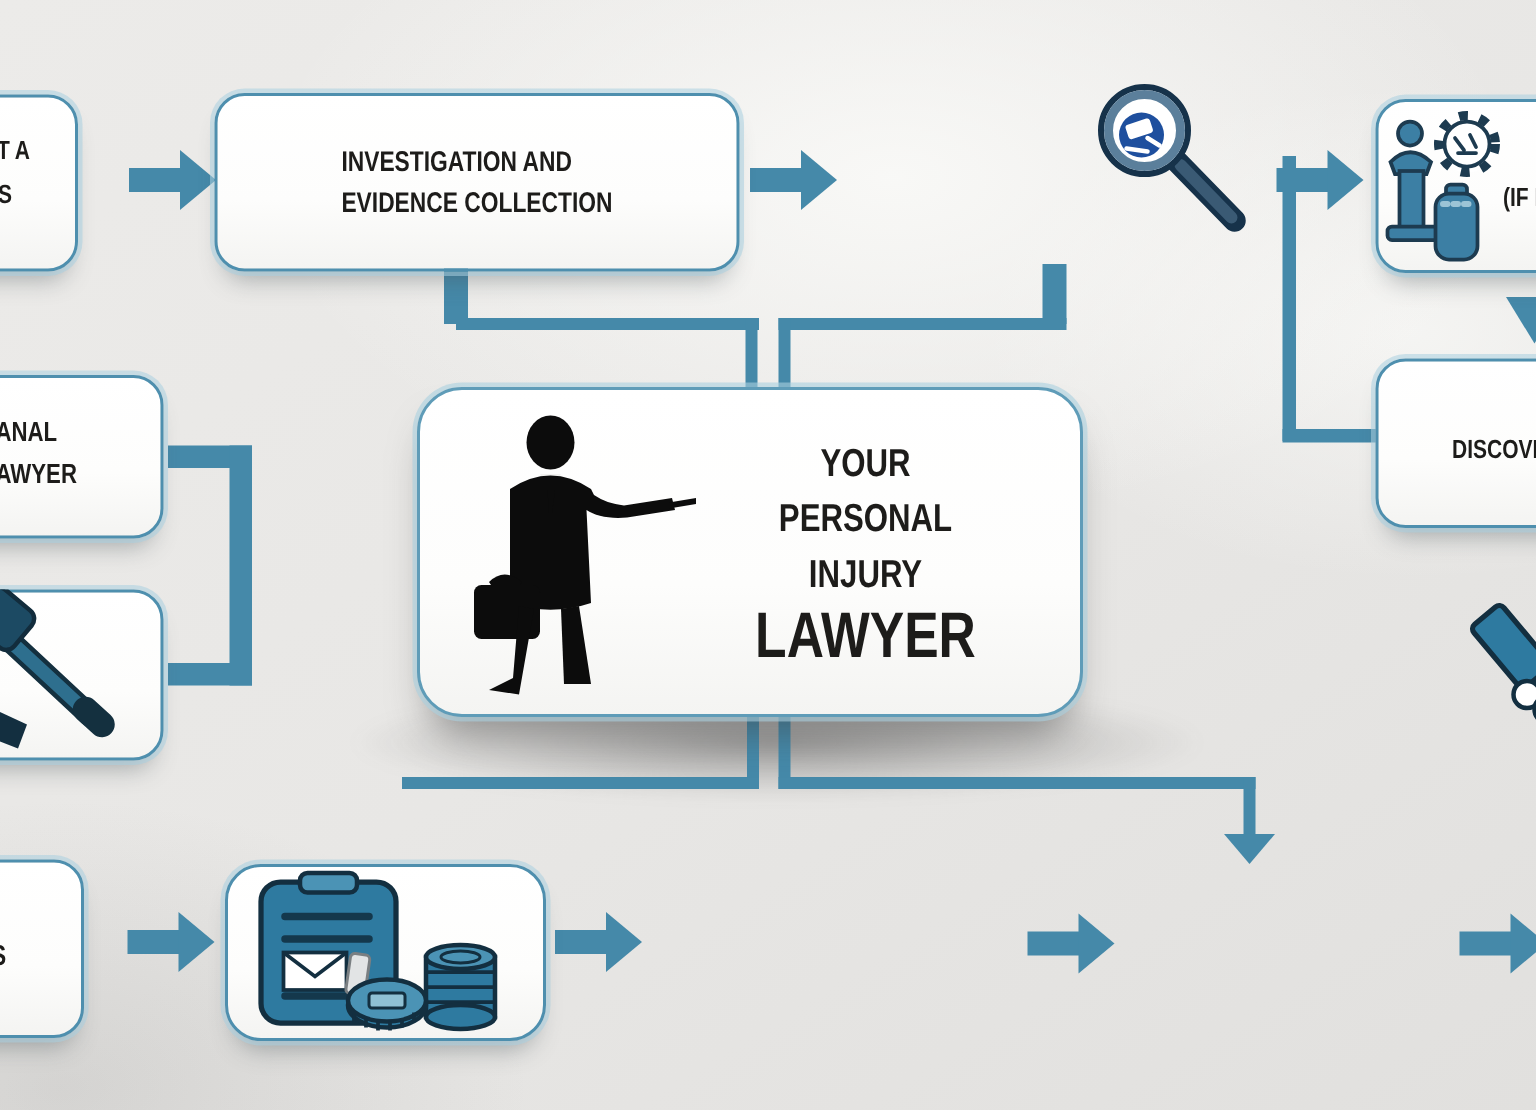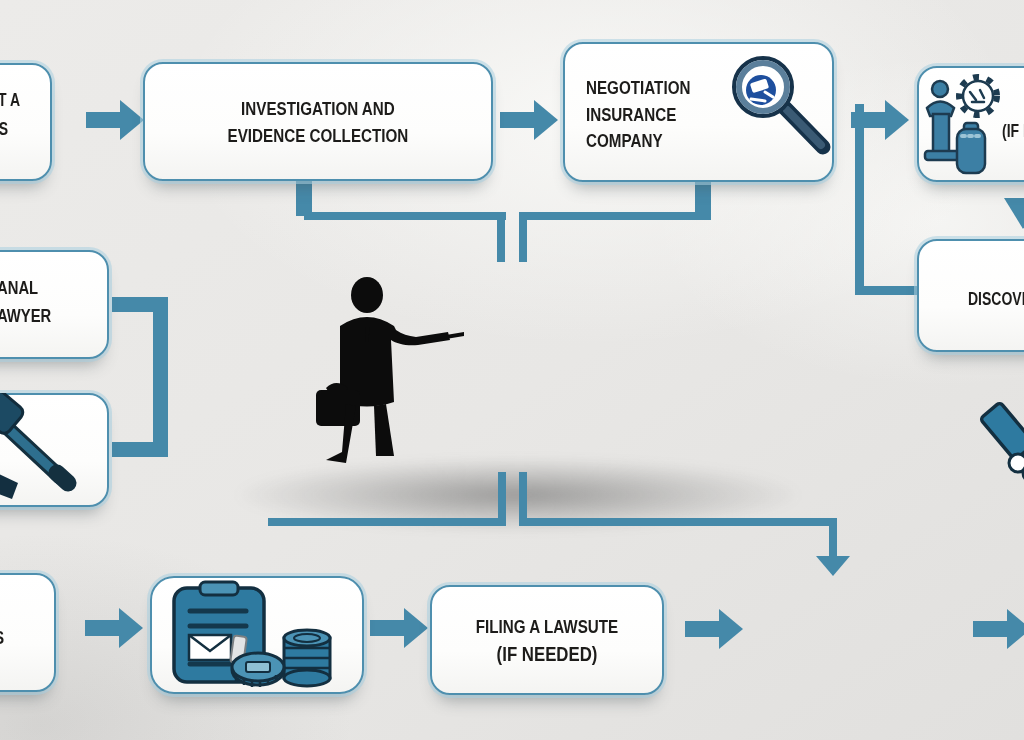--- a/index.html
+++ b/index.html
@@ -89,34 +89,27 @@
       <div class="shaft"></div>
       <div class="head"></div>
     </div>
   <div class="arr" style="left:973px;top:609px">
       <div class="shaft"></div>
       <div class="head"></div>
     </div>
 
   <div class="box" style="left:-140px;top:63px;width:188px;height:114px"></div>
 
-  <div class="box" style="left:143px;top:62px;width:346px;height:115px;display:flex;align-items:center;justify-content:center;text-align:center">
+  <div class="box" style="left:143px;top:62px;width:346px;height:115px;display:flex;align-items:center;justify-content:center;">
     <div class="txt" style="font-size:19px;line-height:27px">
       <span class="cond">INVESTIGATION AND</span>
       <span class="cond">EVIDENCE COLLECTION</span>
     </div>
   </div>
 
-  <div class="box" style="left:563px;top:42px;width:267px;height:136px">
-    <div class="txt" style="position:absolute;left:21px;top:31px;font-size:19px;line-height:26.5px">
-      <span class="cond-l">NEGOTIATION</span>
-      <span class="cond-l">INSURANCE</span>
-      <span class="cond-l">COMPANY</span>
-    </div>
-  </div>
 
   <div class="box" style="left:917px;top:66px;width:250px;height:112px"></div>
   <div class="frag" style="left:1002px;top:121px;font-size:17.5px">
     <span class="cond-l">(IF NEEDED)</span>
   </div>
 
   <div class="box" style="left:917px;top:239px;width:250px;height:109px"></div>
   <div class="frag" style="left:968px;top:289px;font-size:17.5px">
     <span class="cond-l">DISCOVERY</span>
   </div>
@@ -132,28 +125,30 @@
   <div class="box" style="left:-140px;top:393px;width:245px;height:110px"></div>
 
   <div class="box" style="left:-140px;top:573px;width:192px;height:115px"></div>
 
   <div class="frag" style="left:-6px;top:627px;font-size:19px">
     <span class="cond-l">S</span>
   </div>
 
   <div class="box" style="left:150px;top:576px;width:210px;height:114px;border-radius:24px"></div>
 
-  <div class="box" style="left:430px;top:585px;width:230px;height:106px;display:flex;align-items:center;justify-content:center;text-align:center">
-    <div class="txt" style="font-size:19px;line-height:27px">
-      <span class="cond">FILING A LAWSUTE</span>
-      <span class="cond" style="font-size:21px">(IF NEEDED)</span>
-    </div>
-  </div>
-
-
+
+
+  <div class="box" style="left:278px;top:258px;width:440px;height:216px;border-radius:30px;border-color:#5f9cb8;box-shadow:0 0 0 3px rgba(170,208,224,.6),0 18px 26px -9px rgba(60,60,60,.5)">
+    <div class="txt" style="position:absolute;left:182px;top:30px;width:230px;text-align:center;font-size:26px;line-height:37px">
+      <span class="cond">YOUR</span>
+      <span class="cond">PERSONAL</span>
+      <span class="cond">INJURY</span>
+      <span class="cond" style="font-size:43px;line-height:46px">LAWYER</span>
+    </div>
+  </div>
 
   <svg class="icon" style="left:296px;top:272px" width="176" height="198" viewBox="0 0 176 198">
     <ellipse cx="71" cy="23" rx="16" ry="18" fill="#0c0c0c"></ellipse>
     <path d="M64,44 L71,55 L78,44 Z" fill="#f2f2f0"></path>
     <path d="M44,54 Q71,36 98,54 L100,58 C106,62 112,64 120,65 L152,60 L154,68 L122,73 C110,74 101,72 95,68
              L98,130 Q71,139 44,130 Z" fill="#0c0c0c"></path>
     <path d="M150,63 L168,60 L168,64 L150,67 Z" fill="#0c0c0c"></path>
     <path d="M69,55 L74,55 L72,70 L70,70 Z" fill="#0c0c0c"></path>
     <path d="M30,116 Q40,106 52,116 L48,122 L34,122 Z" fill="#0c0c0c"></path>
     <rect x="20" y="118" width="44" height="36" rx="5" fill="#0c0c0c"></rect>

